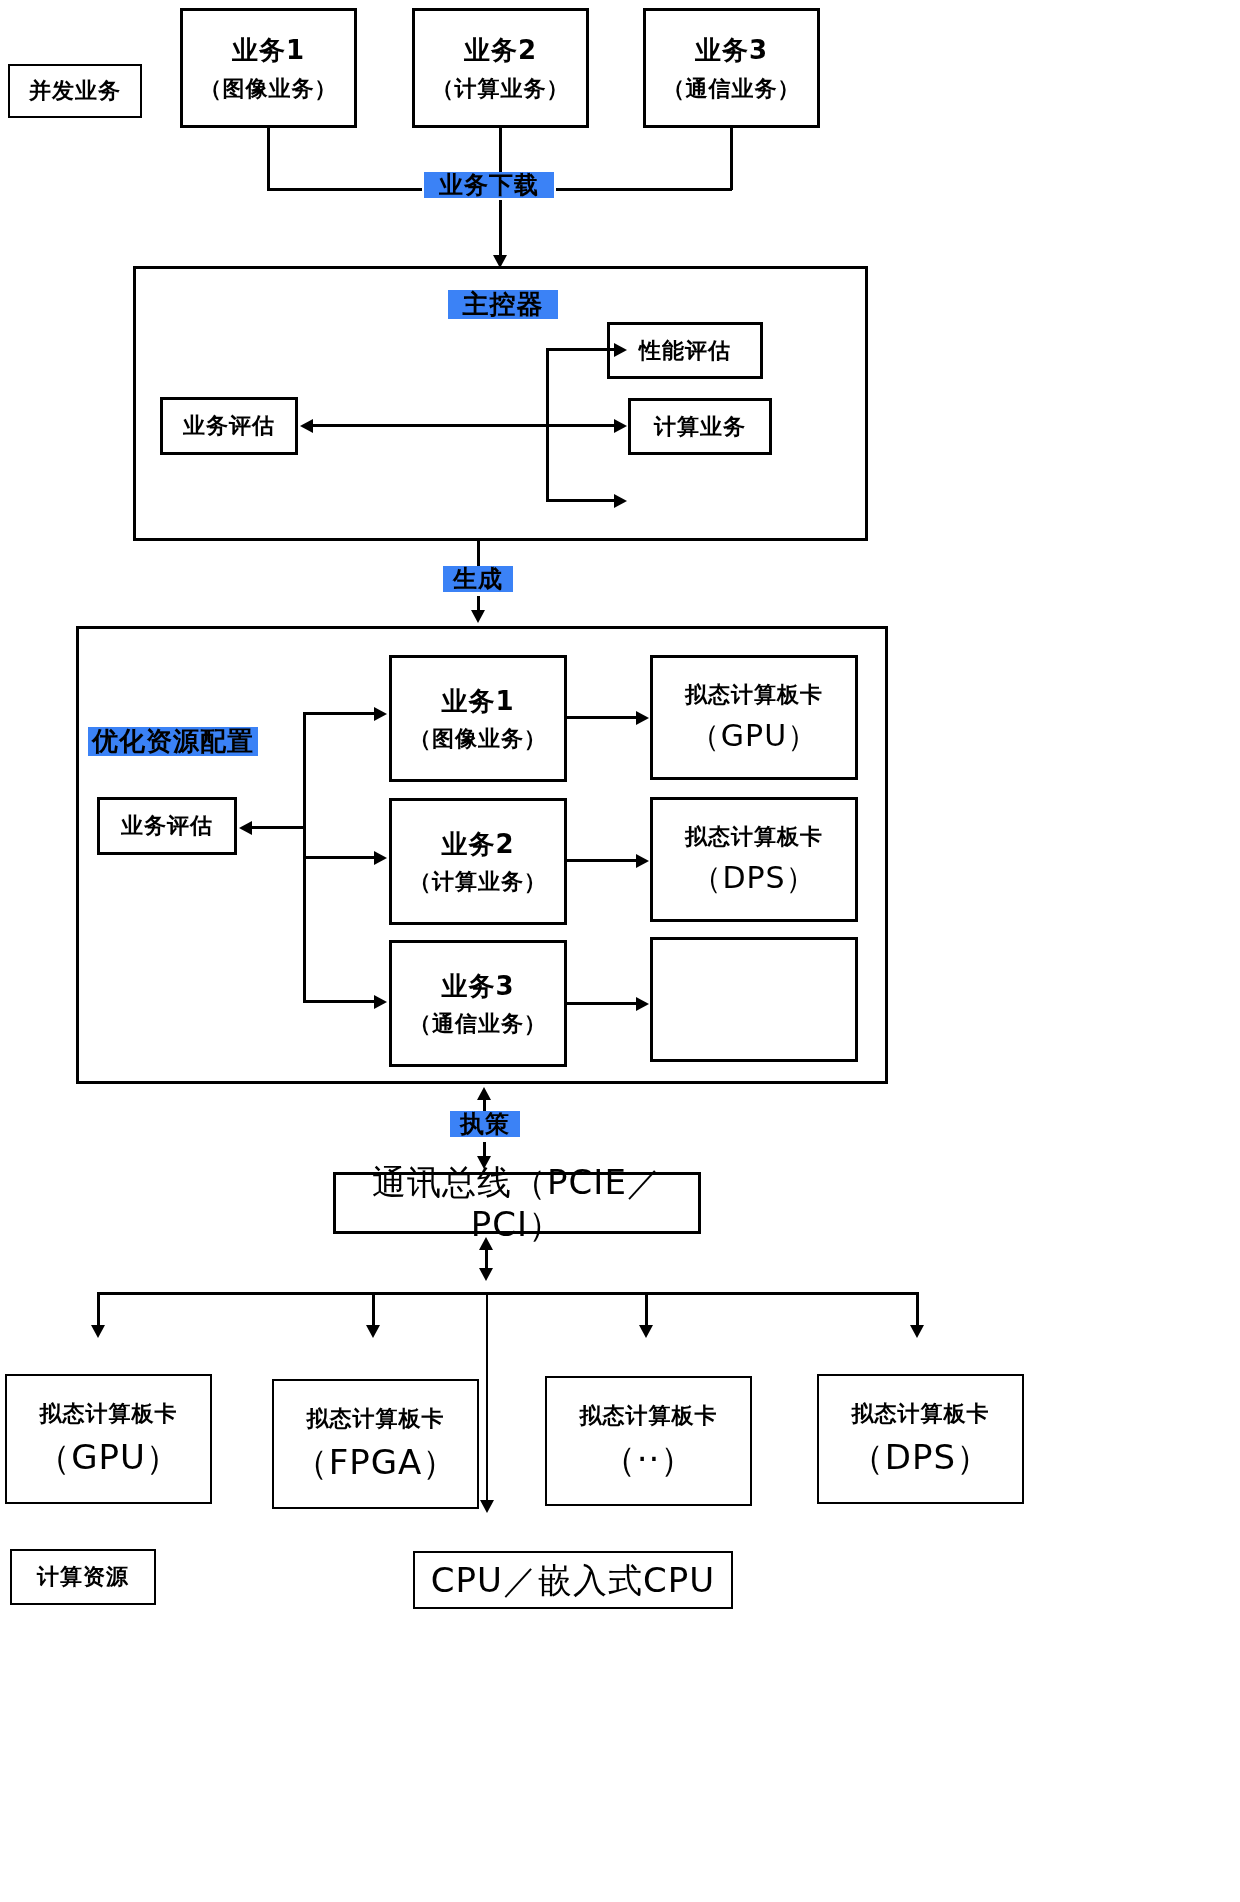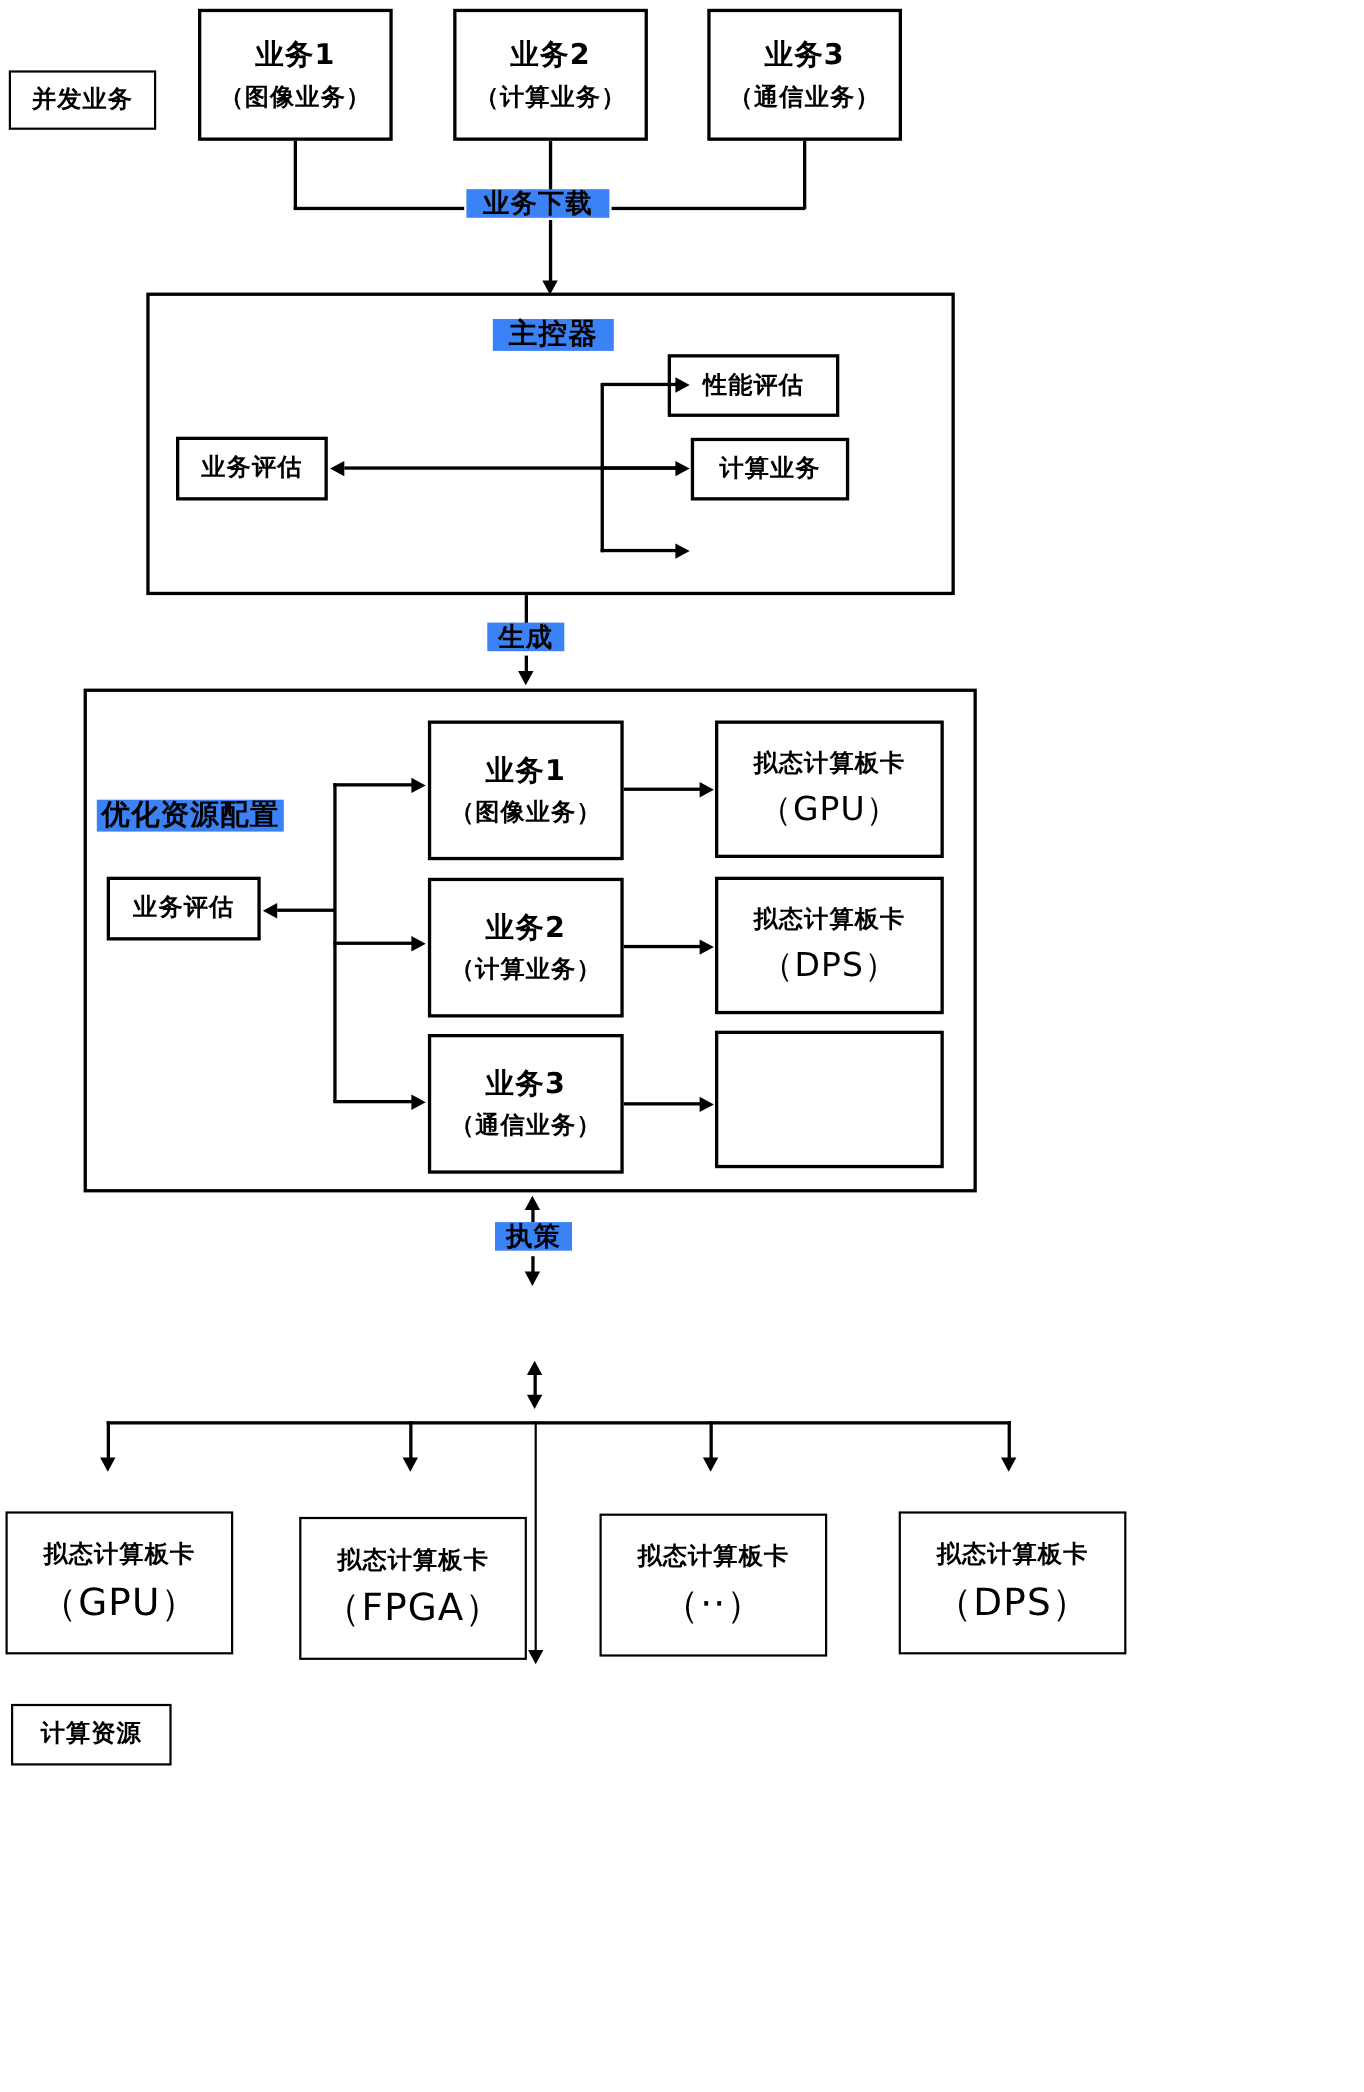--- a/index.html
+++ b/index.html
@@ -210,20 +210,23 @@
 
   <div class="line hline" style="left:567px; top:1002px; width:70px;"></div>
   <div class="arrow arrow-right" style="left:636px; top:997px;"></div>
 
   <div class="arrow arrow-up" style="left:477px; top:1087px;"></div>
   <div class="line vline" style="left:483px; top:1099px; height:12px;"></div>
   <div class="label t-cn-24" style="left:450px; top:1111px; width:70px;">执策</div>
   <div class="line vline" style="left:483px; top:1142px; height:17px;"></div>
   <div class="arrow arrow-down" style="left:477px; top:1156px;"></div>
 
+  <div class="box" style="left:333px; top:1172px; width:368px; height:62px;">
+    <span class="t-lat-34">通讯总线（PCIE／PCI）</span>
+  </div>
 
   <div class="arrow arrow-up" style="left:479px; top:1237px;"></div>
   <div class="line vline" style="left:485px; top:1249px; height:22px;"></div>
   <div class="arrow arrow-down" style="left:479px; top:1268px;"></div>
 
   <div class="line hline" style="left:97px; top:1292px; width:822px;"></div>
 
   <div class="line vline" style="left:97px; top:1292px; height:36px;"></div>
   <div class="arrow arrow-down" style="left:91px; top:1325px;"></div>
 
@@ -256,14 +259,17 @@
 
   <div class="box thin" style="left:817px; top:1338px; width:207px; height:130px;">
     <span class="t-cn-22">拟态计算板卡</span>
     <span class="t-lat-34 gap4">（DPS）</span>
   </div>
 
   <div class="box thin" style="left:10px; top:1513px; width:146px; height:56px;">
     <span class="t-cn-22">计算资源</span>
   </div>
 
+  <div class="box thin" style="left:413px; top:1515px; width:320px; height:58px;">
+    <span class="t-lat-34">CPU／嵌入式CPU</span>
+  </div>
 
 </div>
 
 </body></html>

